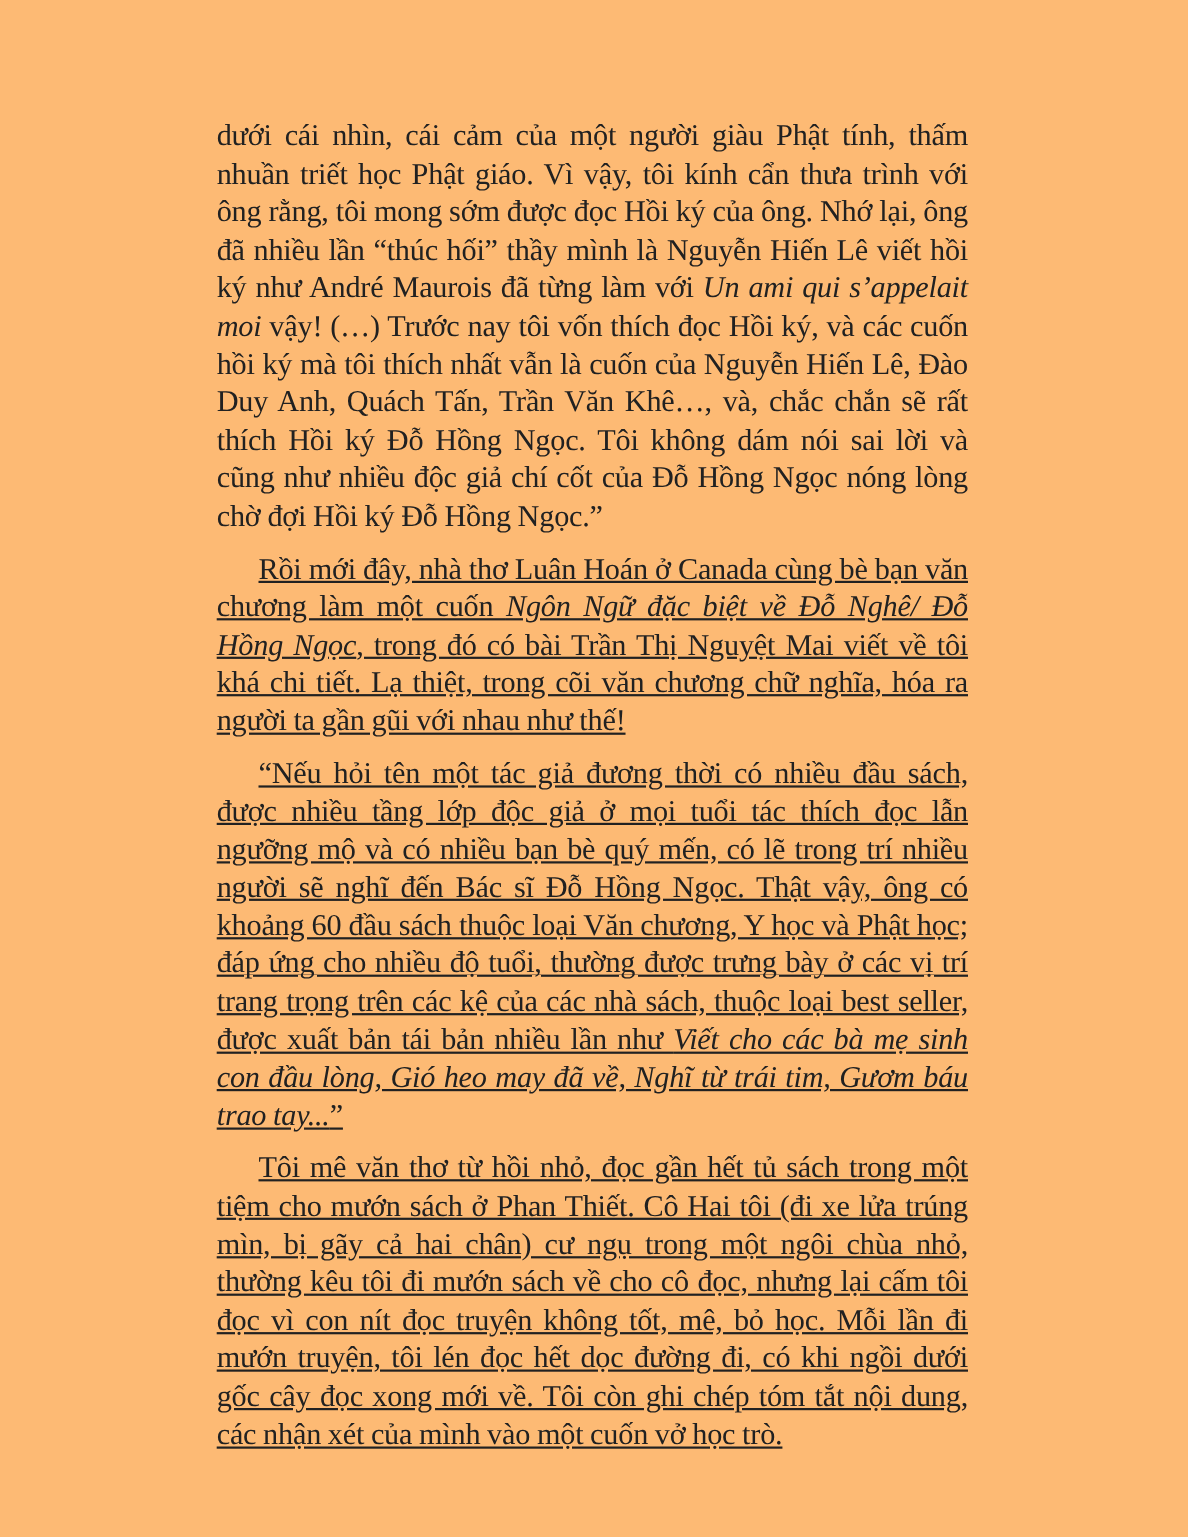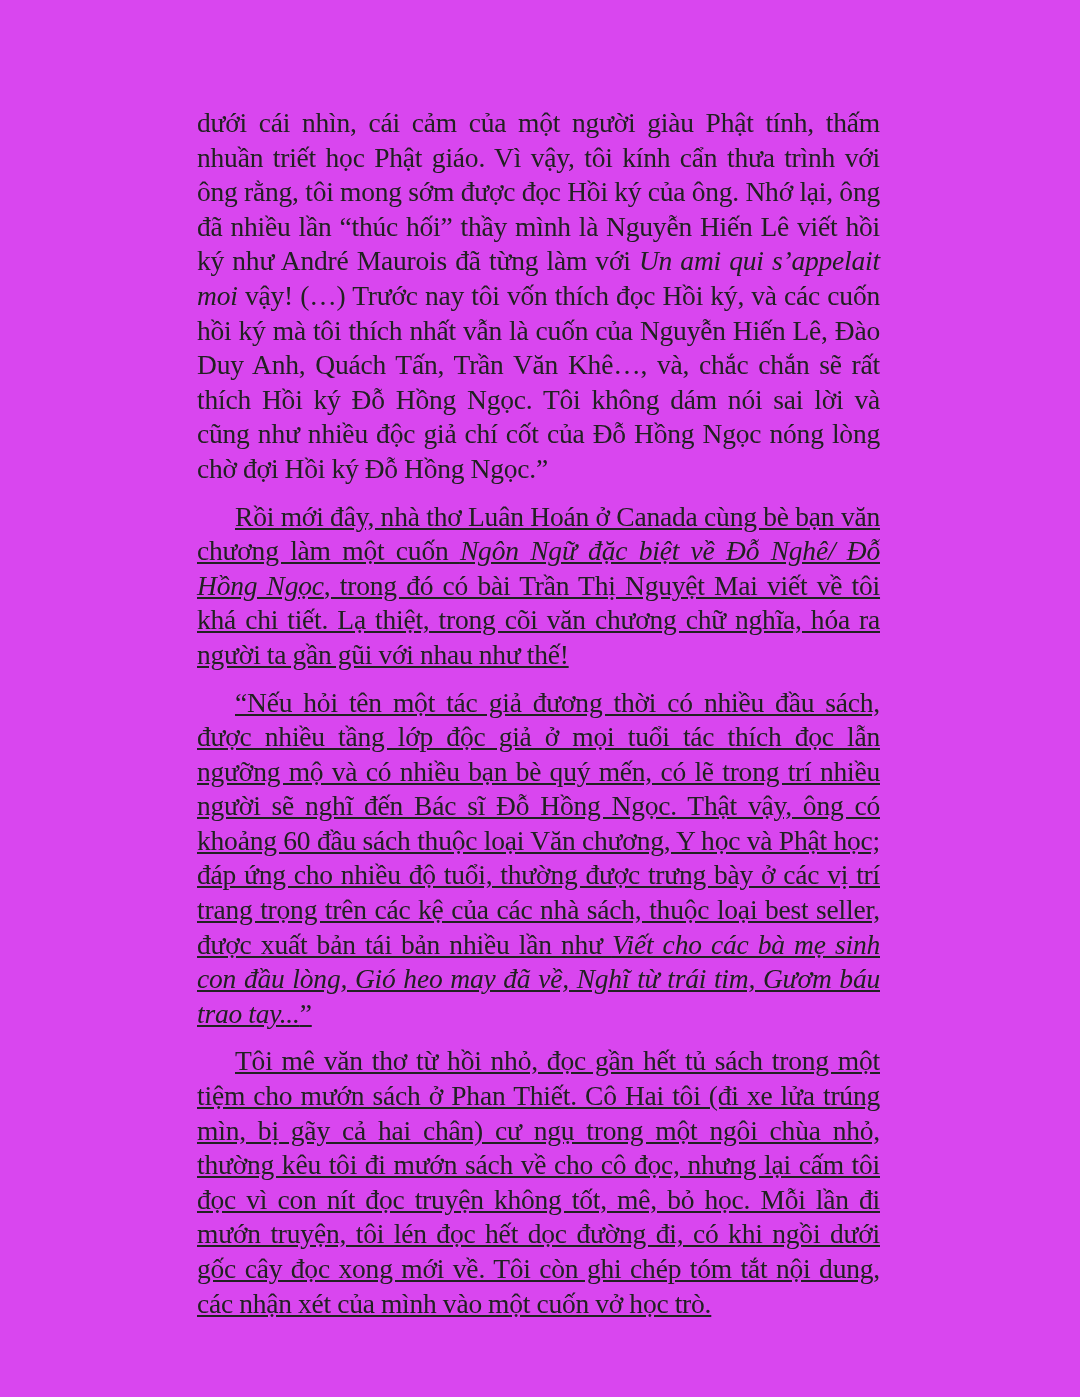--- a/index.html
+++ b/index.html
@@ -63,20 +63,20 @@
     text-align: center;
     font-size: 22px;
     letter-spacing: 0.5px;
     white-space: nowrap;
     transform: scaleX(0.88);
   }
 </style>
 </head>
 <body>
 
-<div class="page" style="background: #d946ef;">
+<div class="page" style="background: #fdba74;">
   <div class="text-block" id="text-block">
       <p class="body-par" style="color: rgb(33, 33, 33);"><span>dưới cái nhìn, cái cảm của một người giàu Phật tính, thấm nhuần triết học  Phật giáo. Vì vậy, tôi kính cẩn thưa trình với ông rằng, tôi mong sớm được đọc Hồi ký của ông. Nhớ lại, ông đã nhiều lần “thúc hối” thầy mình là Nguyễn Hiến Lê viết hồi ký như André Maurois đã từng làm với </span><em>Un ami qui s’appelait moi</em><span> vậy! (…) Trước nay tôi vốn thích đọc Hồi ký, và các cuốn hồi ký mà tôi thích nhất vẫn là cuốn của Nguyễn Hiến Lê, Đào Duy Anh, Quách Tấn, Trần Văn Khê…, và, chắc chắn sẽ rất thích Hồi ký Đỗ Hồng Ngọc. Tôi không dám nói sai lời và cũng như nhiều độc giả chí cốt của Đỗ Hồng Ngọc nóng lòng chờ đợi Hồi ký Đỗ Hồng Ngọc.”</span></p>
       <p class="body-par indent" style="color: rgb(33, 33, 33);"><span>Rồi mới đây, nhà thơ Luân Hoán ở Canada cùng bè bạn văn chương làm một cuốn </span><em>Ngôn Ngữ đặc biệt về Đỗ Nghê/ Đỗ Hồng Ngọc</em><span>, trong đó có bài Trần Thị Nguyệt Mai viết về tôi khá chi tiết. Lạ thiệt, trong cõi văn chương chữ nghĩa, hóa ra người ta gần gũi với nhau như thế!</span></p>
       <p class="body-par indent" style="color: rgb(33, 33, 33);"><span>“Nếu hỏi tên một tác giả đương thời có nhiều đầu sách, được nhiều tầng lớp độc giả ở mọi tuổi tác thích đọc lẫn ngưỡng mộ và có nhiều bạn bè quý mến, có lẽ trong trí nhiều người sẽ nghĩ đến Bác sĩ Đỗ Hồng Ngọc. Thật vậy, ông có khoảng 60 đầu sách thuộc loại Văn chương, Y học và Phật học; đáp ứng cho nhiều độ tuổi, thường được trưng bày ở các vị trí trang trọng trên các kệ của các nhà sách, thuộc loại best seller, được xuất bản tái bản nhiều lần như </span><em>Viết cho các bà mẹ sinh con đầu lòng, Gió heo may đã về, Nghĩ từ trái tim, Gươm báu trao tay...</em><span>”</span></p>
       <p class="body-par indent" style="color: rgb(33, 33, 33);"><span>Tôi mê văn thơ từ hồi nhỏ, đọc gần hết tủ sách trong một tiệm cho mướn sách ở Phan Thiết. Cô Hai tôi (đi xe lửa trúng mìn, bị gãy cả hai chân) cư ngụ trong một ngôi chùa nhỏ, thường kêu tôi đi mướn sách về cho cô đọc, nhưng lại cấm tôi đọc vì con nít đọc truyện không tốt, mê, bỏ học. Mỗi lần đi mướn truyện, tôi lén đọc hết dọc đường đi, có khi ngồi dưới gốc cây đọc xong mới về. Tôi còn ghi chép tóm tắt nội dung, các nhận xét của mình vào một cuốn vở học trò.</span></p>
     </div>
 </div>
 
 </body></html>

